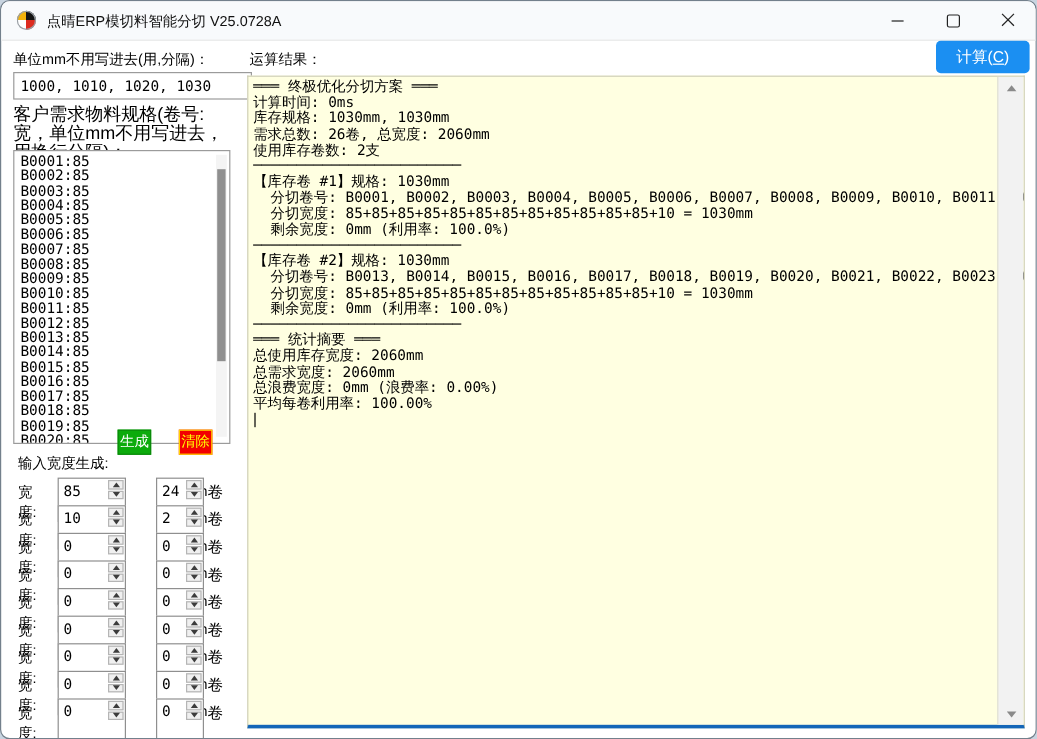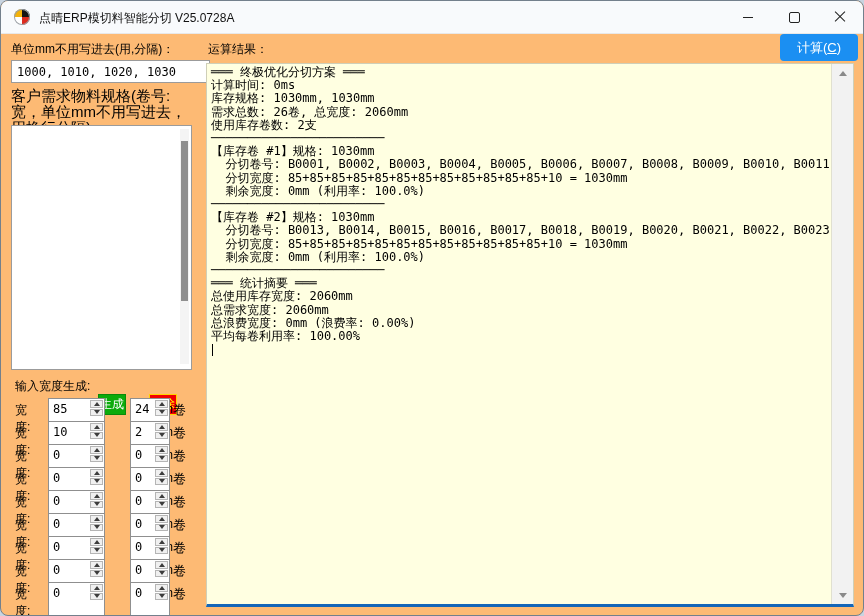--- a/index.html
+++ b/index.html
@@ -1,16 +1,16 @@
 <!DOCTYPE html>
 <html><head>
 <meta charset="utf-8">
 <style>
   html,body{margin:0;padding:0;background:#c8d4e0;font-family:"Liberation Sans",sans-serif;}
-  .window{position:relative;width:864px;height:616px;background:#fdba74;border:1px solid #73808c;
+  .window{position:relative;width:864px;height:616px;background:#ffffff;border:1px solid #73808c;
           border-radius:8px;overflow:hidden;box-sizing:border-box;}
   
   .titlebar{position:absolute;left:0;top:0;width:100%;height:32px;background:#f8fafc;border-bottom:1px solid #e8e8e8;}
   .app-icon{position:absolute;left:13px;top:8px;width:16px;height:16px;border-radius:50%;
             background:conic-gradient(#141414 0 25%, #dd2b1f 25% 50%, #ffffff 50% 75%, #f3b20a 75% 100%);
             box-shadow:0 0 0 1px #9aa0a6 inset;}
   .title-text{position:absolute;left:38px;top:9px;font-size:12px;color:#111;}
   .win-btn{position:absolute;top:0;width:46px;height:32px;display:flex;align-items:center;justify-content:center;}
   .btn-min{right:92px}.btn-max{right:46px}.btn-close{right:0}
   .glyph-min{width:10px;height:0;border-top:1px solid #222;}
@@ -23,21 +23,21 @@
   .mono{font-family:"DejaVu Sans Mono",monospace;}
   
   .stock-input{position:absolute;left:10px;top:59px;width:199px;height:23px;background:#fff;border:1px solid #9b9b9b;
                box-sizing:border-box;font-size:12px;padding:4px 0 0 5px;}
   .demand-label{position:absolute;left:10px;top:87px;width:185px;font-size:15px;line-height:16px;white-space:normal;}
   .demand-list{position:absolute;left:10px;top:124px;width:181px;height:245px;background:#fff;border:1px solid #9b9b9b;
                box-sizing:border-box;overflow:hidden;}
   .demand-text{position:absolute;left:5px;top:2px;font-size:12px;line-height:12.25px;white-space:pre;}
   .demand-scroll{position:absolute;right:2px;top:3px;width:9px;height:235px;background:#f4f4f4;}
   .demand-thumb{position:absolute;left:1px;top:12px;width:7px;height:160px;background:#8f8f8f;}
-  .gen-btn{position:absolute;top:393px;width:28px;height:21px;font-size:12px;display:flex;align-items:center;
+  .gen-btn{position:absolute;top:357px;width:28px;height:21px;font-size:12px;display:flex;align-items:center;
            justify-content:center;box-sizing:border-box;cursor:default;}
   .btn-generate{left:97px;background:#0cab0c;color:#fff;border:1px solid #0a8a0a;}
   .btn-clear{left:148px;background:#f20000;color:#ffff00;border:1px solid #ffd400;}
   
   .wrow{position:absolute;left:0;height:21px;}
   .wrow .rlabel{position:absolute;left:14px;top:4px;font-size:12px;}
   .spinedit{position:absolute;top:0;height:37px;background:#fff;border:1px solid #8f8f8f;box-sizing:border-box;}
   .se1{left:47px;width:57px;} .se2{left:129px;width:40px;}
   .spinedit .val{position:absolute;left:4px;top:3px;font-size:12px;font-family:"DejaVu Sans Mono",monospace;}
   .spin{position:absolute;right:1px;top:1px;width:13px;height:16px;display:flex;flex-direction:column;gap:1px;}
@@ -79,20 +79,40 @@
         <div class="glyph-close"></div>
       </div>
   </div>
 
   <div class="lbl" style="left:10px;top:40px">单位mm不用写进去(用,分隔)：</div>
   <div class="stock-input mono">1000, 1010, 1020, 1030</div>
 
   <div class="demand-label">客户需求物料规格(卷号:宽，单位mm不用写进去，用换行分隔)：</div>
 
   <div class="demand-list">
+    <div class="demand-text mono">B0001:85
+B0002:85
+B0003:85
+B0004:85
+B0005:85
+B0006:85
+B0007:85
+B0008:85
+B0009:85
+B0010:85
+B0011:85
+B0012:85
+B0013:85
+B0014:85
+B0015:85
+B0016:85
+B0017:85
+B0018:85
+B0019:85
+B0020:85</div>
     <div class="demand-scroll">
       <div class="demand-thumb"></div>
     </div>
   </div>
 
   <div class="lbl" style="left:14px;top:377px">输入宽度生成:</div>
   <div class="gen-btn btn-generate">生成</div>
   <div class="gen-btn btn-clear">清除</div>
 
   <div class="wrow" style="top:397px">

